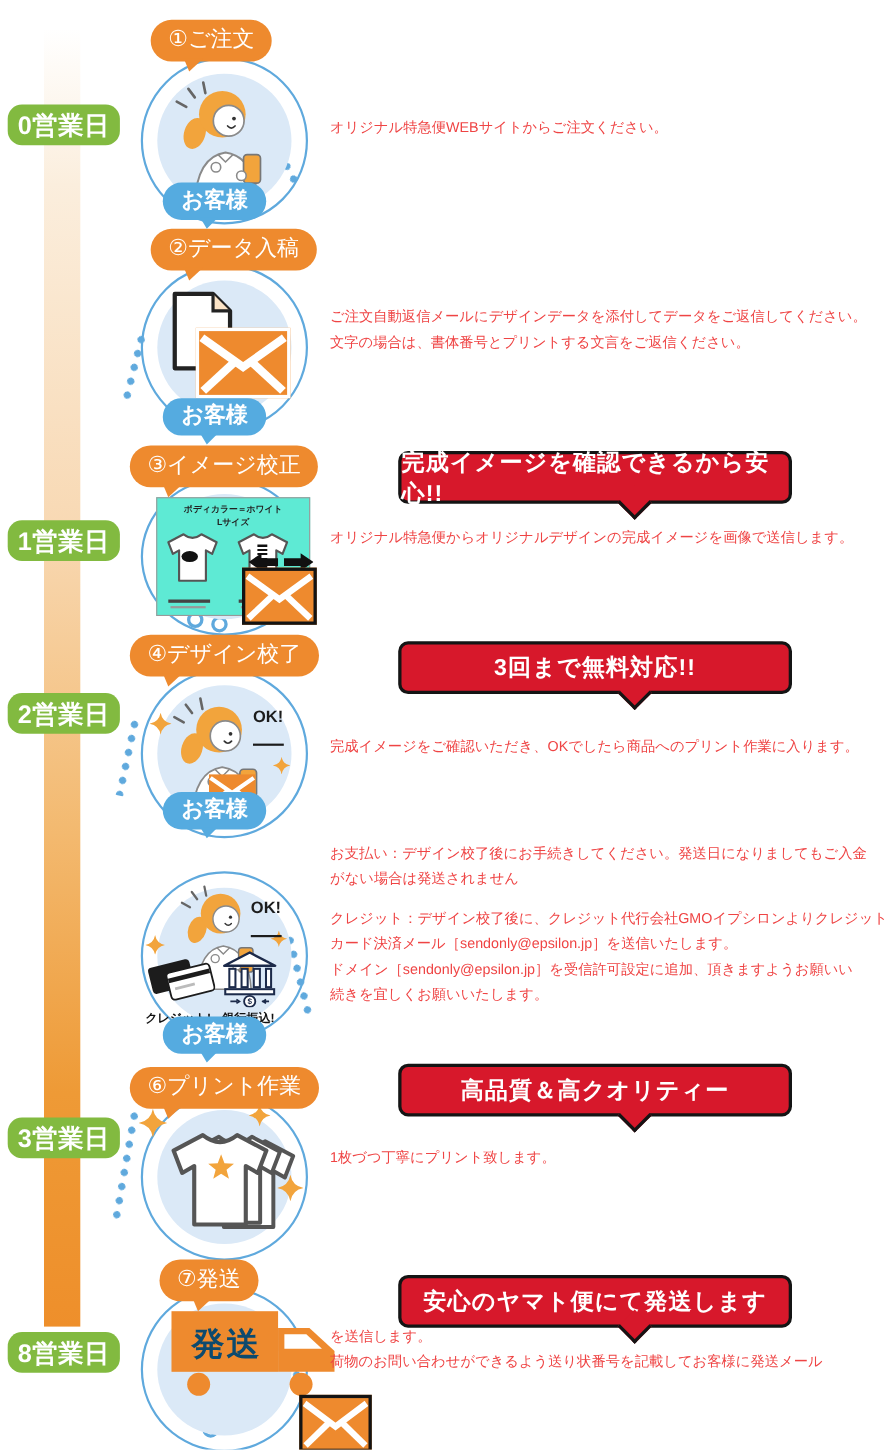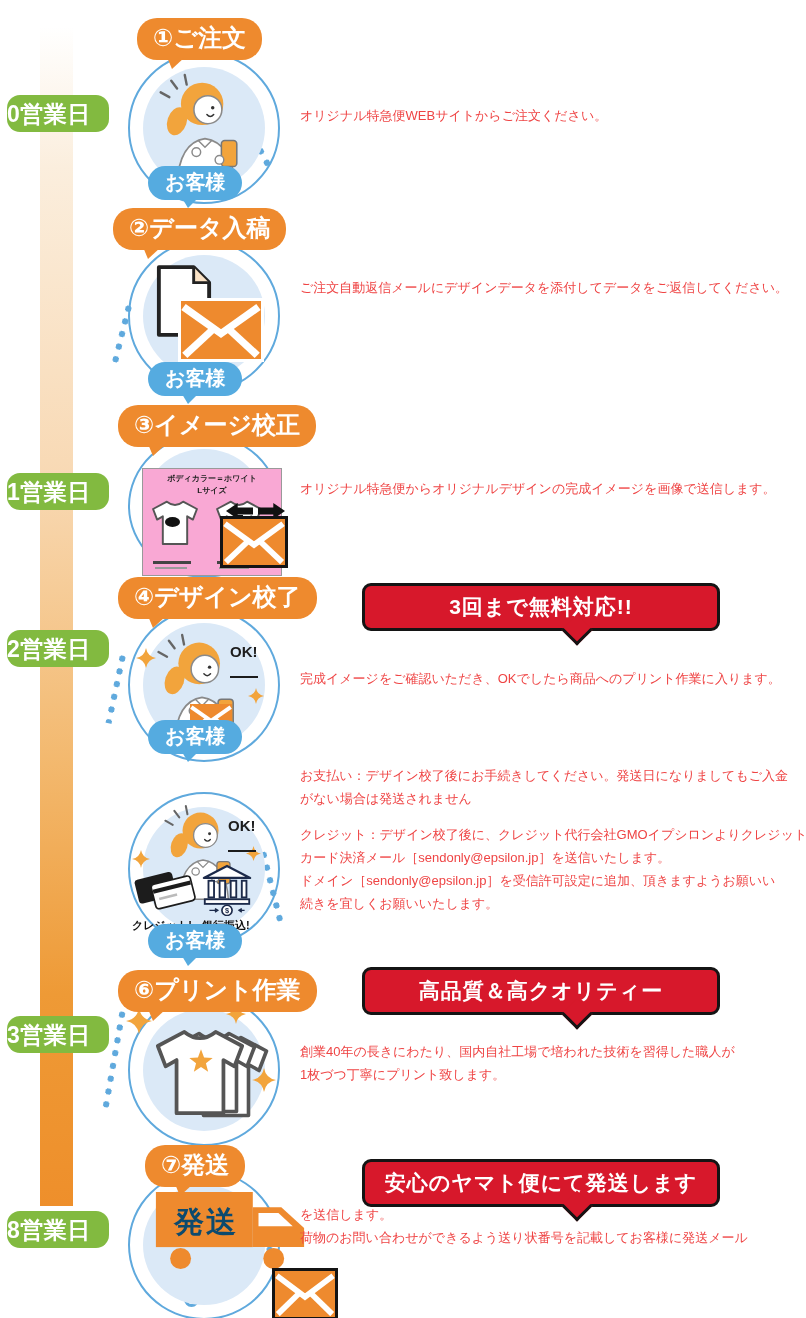--- a/index.html
+++ b/index.html
@@ -6,27 +6,27 @@
   #canvas{
     position:relative; width:806px; height:1318px; overflow:hidden; background:#fff;
     font-family:"Liberation Sans","DejaVu Sans",sans-serif; color:#1c1c1c;
   }
   svg{display:block;}
   
   .tbar{position:absolute; left:40px; top:26px; width:33px; height:1180px; z-index:0;
     background:linear-gradient(to bottom, rgba(253,243,231,0) 0%, #fbeedd 12%, #f8d9b4 38%, #f3b96f 62%, #ee9a36 82%, #ee8f2b 100%);}
   
   .day{position:absolute; left:7px; width:102px; height:37px; background:#82ba40; border-radius:13px;
-    color:#fff; font-size:23px; font-weight:bold; line-height:38px; z-index:3; letter-spacing:0.5px;}
+    color:#fff; font-size:23px; font-weight:bold; text-align:center; line-height:38px; z-index:3; letter-spacing:0.5px;}
   
   .circ{position:absolute; left:128px; width:148px; height:148px; border:2px solid #5fa9dd; border-radius:50%; z-index:1;}
   .circ .fill{position:absolute; left:13px; top:13px; right:13px; bottom:13px; background:#dbe9f7; border-radius:50%;}
   .circ > *{position:absolute;}
   
-  .sbub{position:absolute; background:#ee8a2e; color:#fff; font-weight:bold; font-size:24px; line-height:1;
+  .sbub{position:absolute; background:#ee8a2e; color:#fff; font-weight:normal; font-size:20px; line-height:1;
     padding:8px 16px 10px; border-radius:20px; white-space:nowrap; z-index:5;}
   .sbub::after{content:""; position:absolute; left:30px; bottom:-9px; width:0; height:0;
     border-left:5px solid transparent; border-right:13px solid transparent; border-top:12px solid #ee8a2e;}
   
   .abub{position:absolute; background:#55abe0; color:#fff; font-weight:bold; font-size:20px; line-height:1;
     padding:6px 17px 8px; border-radius:18px; white-space:nowrap; z-index:6;}
   .abub::after{content:""; position:absolute; left:34px; bottom:-8px; width:0; height:0;
     border-left:6px solid transparent; border-right:10px solid transparent; border-top:10px solid #55abe0;}
   
   .co{position:absolute; left:362px; width:352px; height:42px; background:#d7182b; border:3px solid #141414;
@@ -42,21 +42,21 @@
   .dots{position:absolute; width:12px; z-index:1;
     background-image:radial-gradient(circle at 6px 6px, #5fa9dd 3px, rgba(255,255,255,0) 3.5px);
     background-size:12px 13px; background-repeat:repeat-y;}
   .ring{position:absolute; width:9px; height:9px; border:3px solid #5fa9dd; border-radius:50%; background:#fff; z-index:1;}
   
   .envelope{position:absolute; background:#ee8a2e;}
   .envelope svg{position:absolute; left:0; top:0; width:100%; height:100%;}
   .env-line{fill:none; stroke:#fff; stroke-width:6;}
   .envelope.bordered{border:3px solid #141414;}
   
-  .pcard{position:absolute; background:#f9a8d4; border:1px solid #999;margin-top:16px;}
+  .pcard{position:absolute; background:#5eead4; border:1px solid #999;}
   .ptitle{position:absolute; top:4px; left:0; right:0; text-align:center; font-size:8px; line-height:1.45;
     font-weight:bold; color:#222;}
   .capbar{position:absolute; height:3px; background:#444;}
   .capbar.lite{background:#9a9a9a; height:2px;}
   
   .oktxt{position:absolute; font-size:15px; font-weight:bold; color:#1c1c1c; line-height:1.1;
     border-bottom:2px solid #1c1c1c; padding-bottom:15px; z-index:3;}
   .paylab{position:absolute; font-size:11px; font-weight:bold; color:#111; white-space:nowrap; z-index:3;}
   .trucktxt{position:absolute; color:#0c4a6e; font-weight:bold; font-size:30px; letter-spacing:2px; z-index:3;}
 </style>
@@ -152,37 +152,38 @@
     <div class="fill"></div>
     <svg style="left:22px; top:16px; width:106px; height:116px">
         <use href="#sym-person"></use>
       </svg>
   </div>
   <div class="abub" style="left:148px; top:166px">お客様</div>
   <div class="desc" style="top:104px">
     <div class="ln">オリジナル特急便WEBサイトからご注文ください。</div>
   </div>
 
-  <div class="sbub" style="left:113px; top:208px">②データ入稿</div>
+  <div class="sbub" style="left:137px; top:208px">②データ入稿</div>
   <div class="circ" style="top:240px">
     <div class="fill"></div>
     <svg style="left:25px; top:22px; width:58px; height:74px">
         <use href="#sym-doc"></use>
       </svg>
     <div class="envelope" style="left:48px; top:56px; width:80px; height:58px; border:3px solid #fff">
       <svg viewBox="0 0 64 48" preserveAspectRatio="none">
           <path class="env-line" d="M2 5 L32 27 L62 5"></path>
           <path class="env-line" d="M3 45 L25 24"></path>
           <path class="env-line" d="M61 45 L39 24"></path>
         </svg>
     </div>
   </div>
   <div class="abub" style="left:148px; top:362px">お客様</div>
   <div class="desc" style="top:276px">
     <div class="ln">ご注文自動返信メールにデザインデータを添付してデータをご返信してください。</div>
+    <div class="ln">文字の場合は、書体番号とプリントする文言をご返信ください。</div>
   </div>
 
   <div class="sbub" style="left:118px; top:405px">③イメージ校正</div>
   <div class="circ" style="top:434px; height:140px">
     <div class="fill"></div>
     <div class="pcard" style="left:12px; top:16px; width:138px; height:106px">
       <div class="ptitle">
         <div>ボディカラー＝ホワイト</div>
         <div>Lサイズ</div>
       </div>
@@ -205,20 +206,24 @@
     <svg style="left:128px; top:66px; width:27px; height:18px">
         <use href="#sym-arrow-right"></use>
       </svg>
     <div class="envelope bordered" style="left:90px; top:80px; width:62px; height:46px">
       <svg viewBox="0 0 64 48" preserveAspectRatio="none">
           <path class="env-line" d="M2 5 L32 27 L62 5"></path>
           <path class="env-line" d="M3 45 L25 24"></path>
           <path class="env-line" d="M61 45 L39 24"></path>
         </svg>
     </div>
+  </div>
+  <div class="co" style="top:410px">
+    <span>完成イメージを確認できるから安心!!</span>
+      <span class="tail"></span>
   </div>
   <div class="desc" style="top:477px">
     <div class="ln">オリジナル特急便からオリジナルデザインの完成イメージを画像で送信します。</div>
   </div>
 
   <div class="sbub" style="left:118px; top:577px">④デザイン校了</div>
   <div class="circ" style="top:608px; height:150px">
     <div class="fill"></div>
     <svg style="left:20px; top:20px; width:104px; height:114px">
         <use href="#sym-person"></use>
@@ -302,21 +307,20 @@
       </svg>
     <svg style="left:122px; top:72px; width:24px; height:24px">
         <use href="#sym-sparkle"></use>
       </svg>
   </div>
   <div class="co" style="top:967px">
     <span>高品質＆高クオリティー</span>
       <span class="tail"></span>
   </div>
   <div class="desc" style="top:1040px">
-    <div class="ln">創業40年の長きにわたり、国内自社工場で培われた技術を習得した職人が</div>
     <div class="ln">1枚づつ丁寧にプリント致します。</div>
   </div>
 
   <div class="sbub" style="left:145px; top:1145px">⑦発送</div>
   <div class="circ" style="top:1170px; height:146px">
     <div class="fill"></div>
     <svg style="left:24px; top:16px; width:152px; height:84px; overflow:visible">
         <use href="#sym-truck"></use>
       </svg>
     <div class="trucktxt" style="left:30px; top:30px; width:92px; text-align:center">発送</div>

